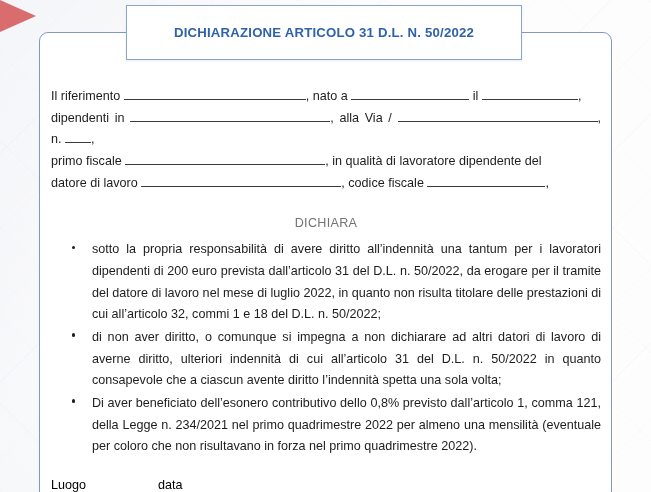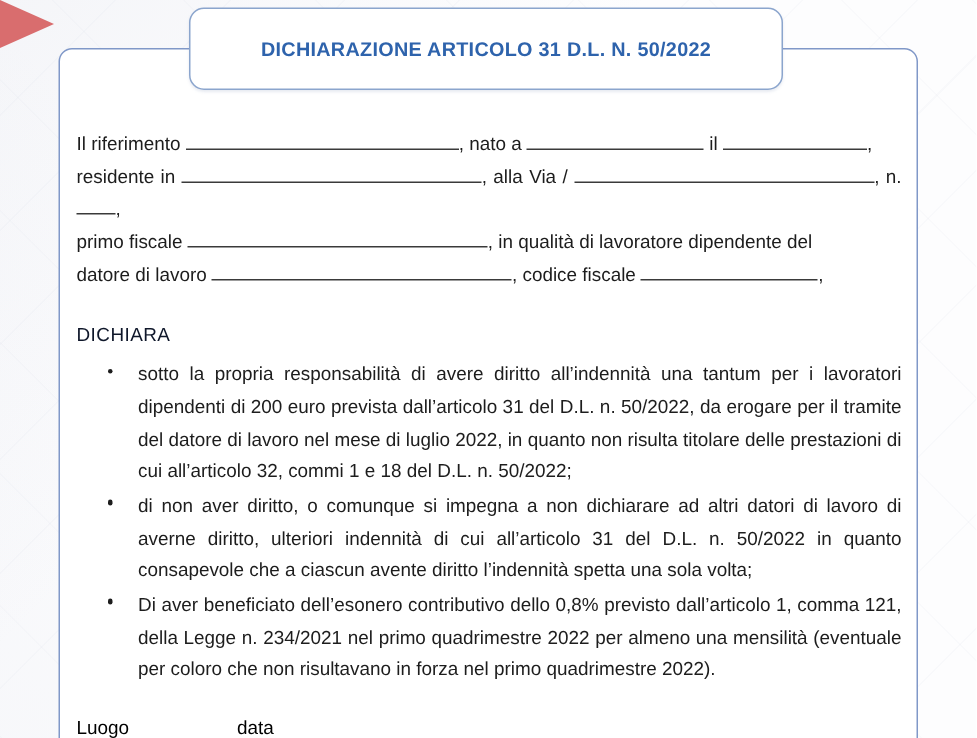--- a/index.html
+++ b/index.html
@@ -57,21 +57,21 @@
 
   
   .title-box {
     position: absolute;
     left: 126px;
     top: 5px;
     width: 396px;
     height: 55px;
     background: #ffffff;
     border: 1.6px solid #8ba5cd;
-    border-radius: 10px;
+    border-radius: 0;
     box-sizing: border-box;
     z-index: 4;
     display: flex;
     flex-direction: column;
     align-items: center;
     justify-content: center;
     box-shadow: 0 1px 2px rgba(120,140,180,0.18);
   }
   .title-line {
     color: #2e63ac;
@@ -105,23 +105,24 @@
     vertical-align: baseline;
     height: 0.95em;
   }
   .w-xs  { width: 26px; }
   .w-md  { width: 96px; }
   .w-lg  { width: 118px; }
   .w-xxl { width: 182px; }
   .w-h   { width: 200px; }
 
   .dichiara-heading {
+    text-align: center;
     margin: 22px 0 9px 0;
     font-size: 12.6px;
-    color: #0f172a;
+    color: #737373;
     letter-spacing: 0.3px;
   }
 
   .bullet-list {
     margin: 0;
     padding: 0;
     list-style: none;
   }
   .bullet-item {
     position: relative;
@@ -167,21 +168,21 @@
 
 <div class="doc-content">
 
   <p class="para">
     <span>Il riferimento</span>
     <span class="fill w-xxl"></span><span>, nato a</span>
     <span class="fill w-lg"></span>
     <span>il</span>
     <span class="fill w-md"></span><span>,</span><br>
 
-    <span>residente in</span>
+    <span>dipendenti in</span>
     <span class="fill w-h"></span><span>, alla Via /</span>
     <span class="fill w-h"></span><span>, n.</span>
     <span class="fill w-xs"></span><span>,</span><br>
 
     <span>primo fiscale</span>
     <span class="fill w-h"></span><span>, in qualità di lavoratore dipendente del</span><br>
 
     <span>datore di lavoro</span>
     <span class="fill w-h"></span><span>, codice fiscale</span>
     <span class="fill w-lg"></span><span>,</span>

